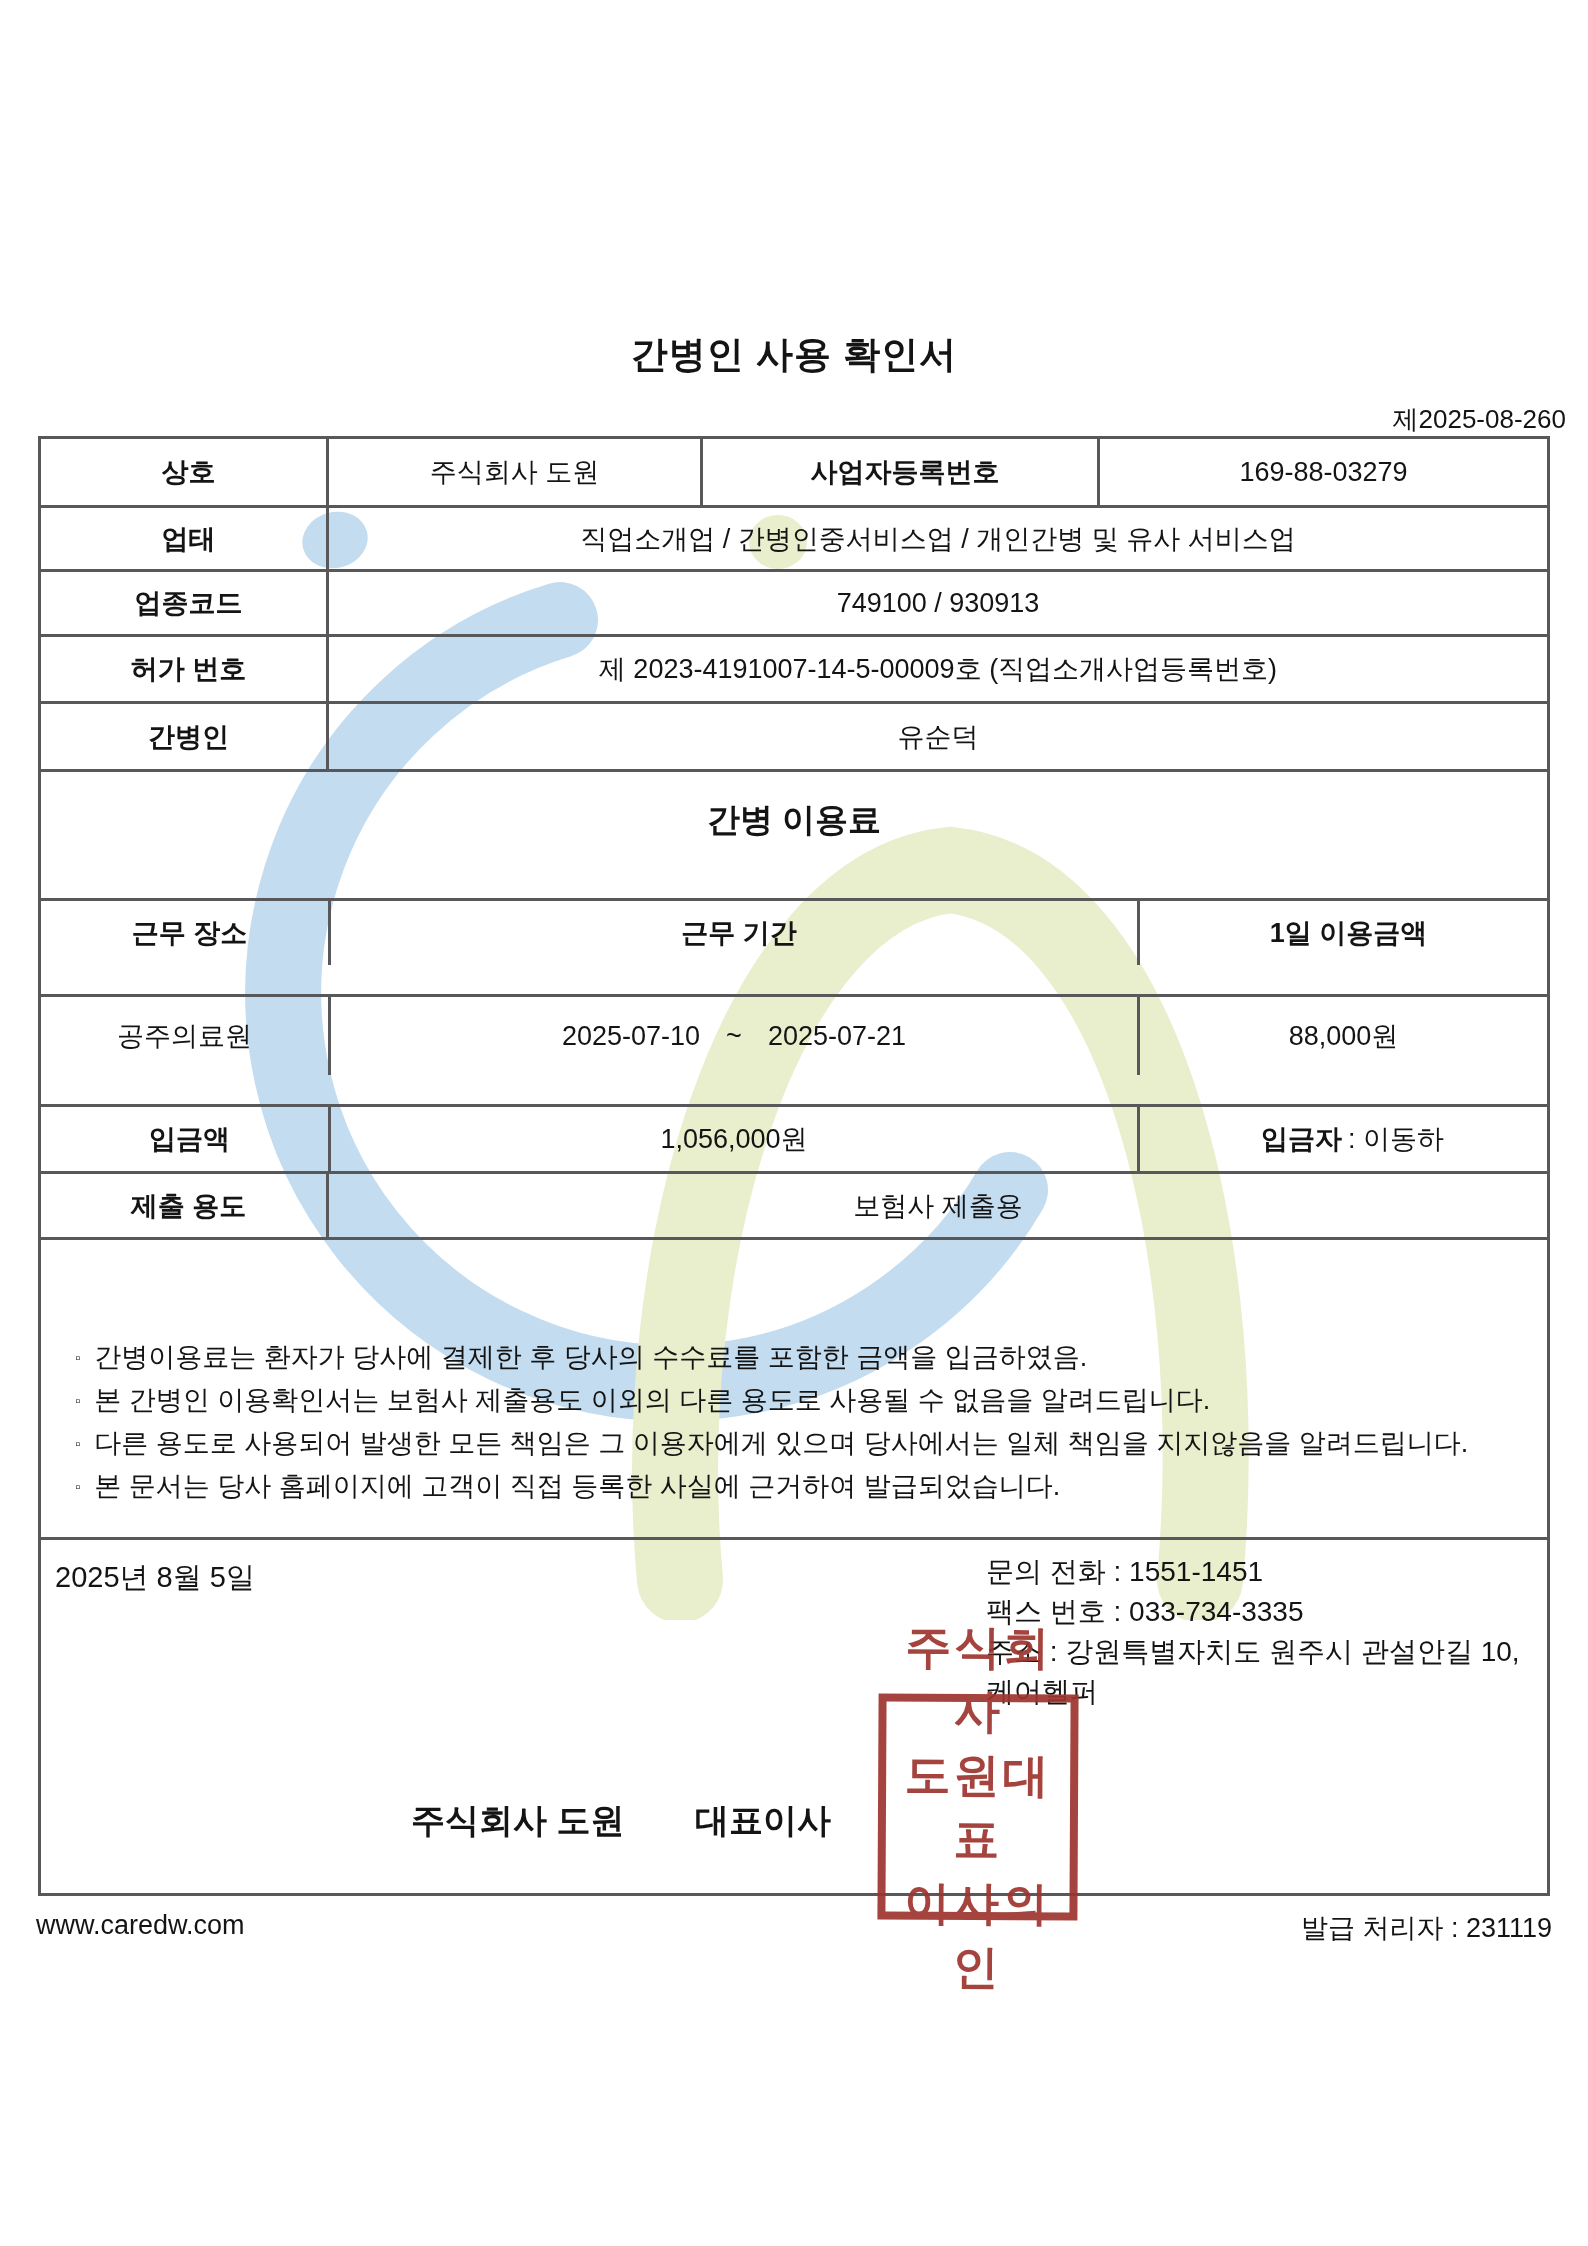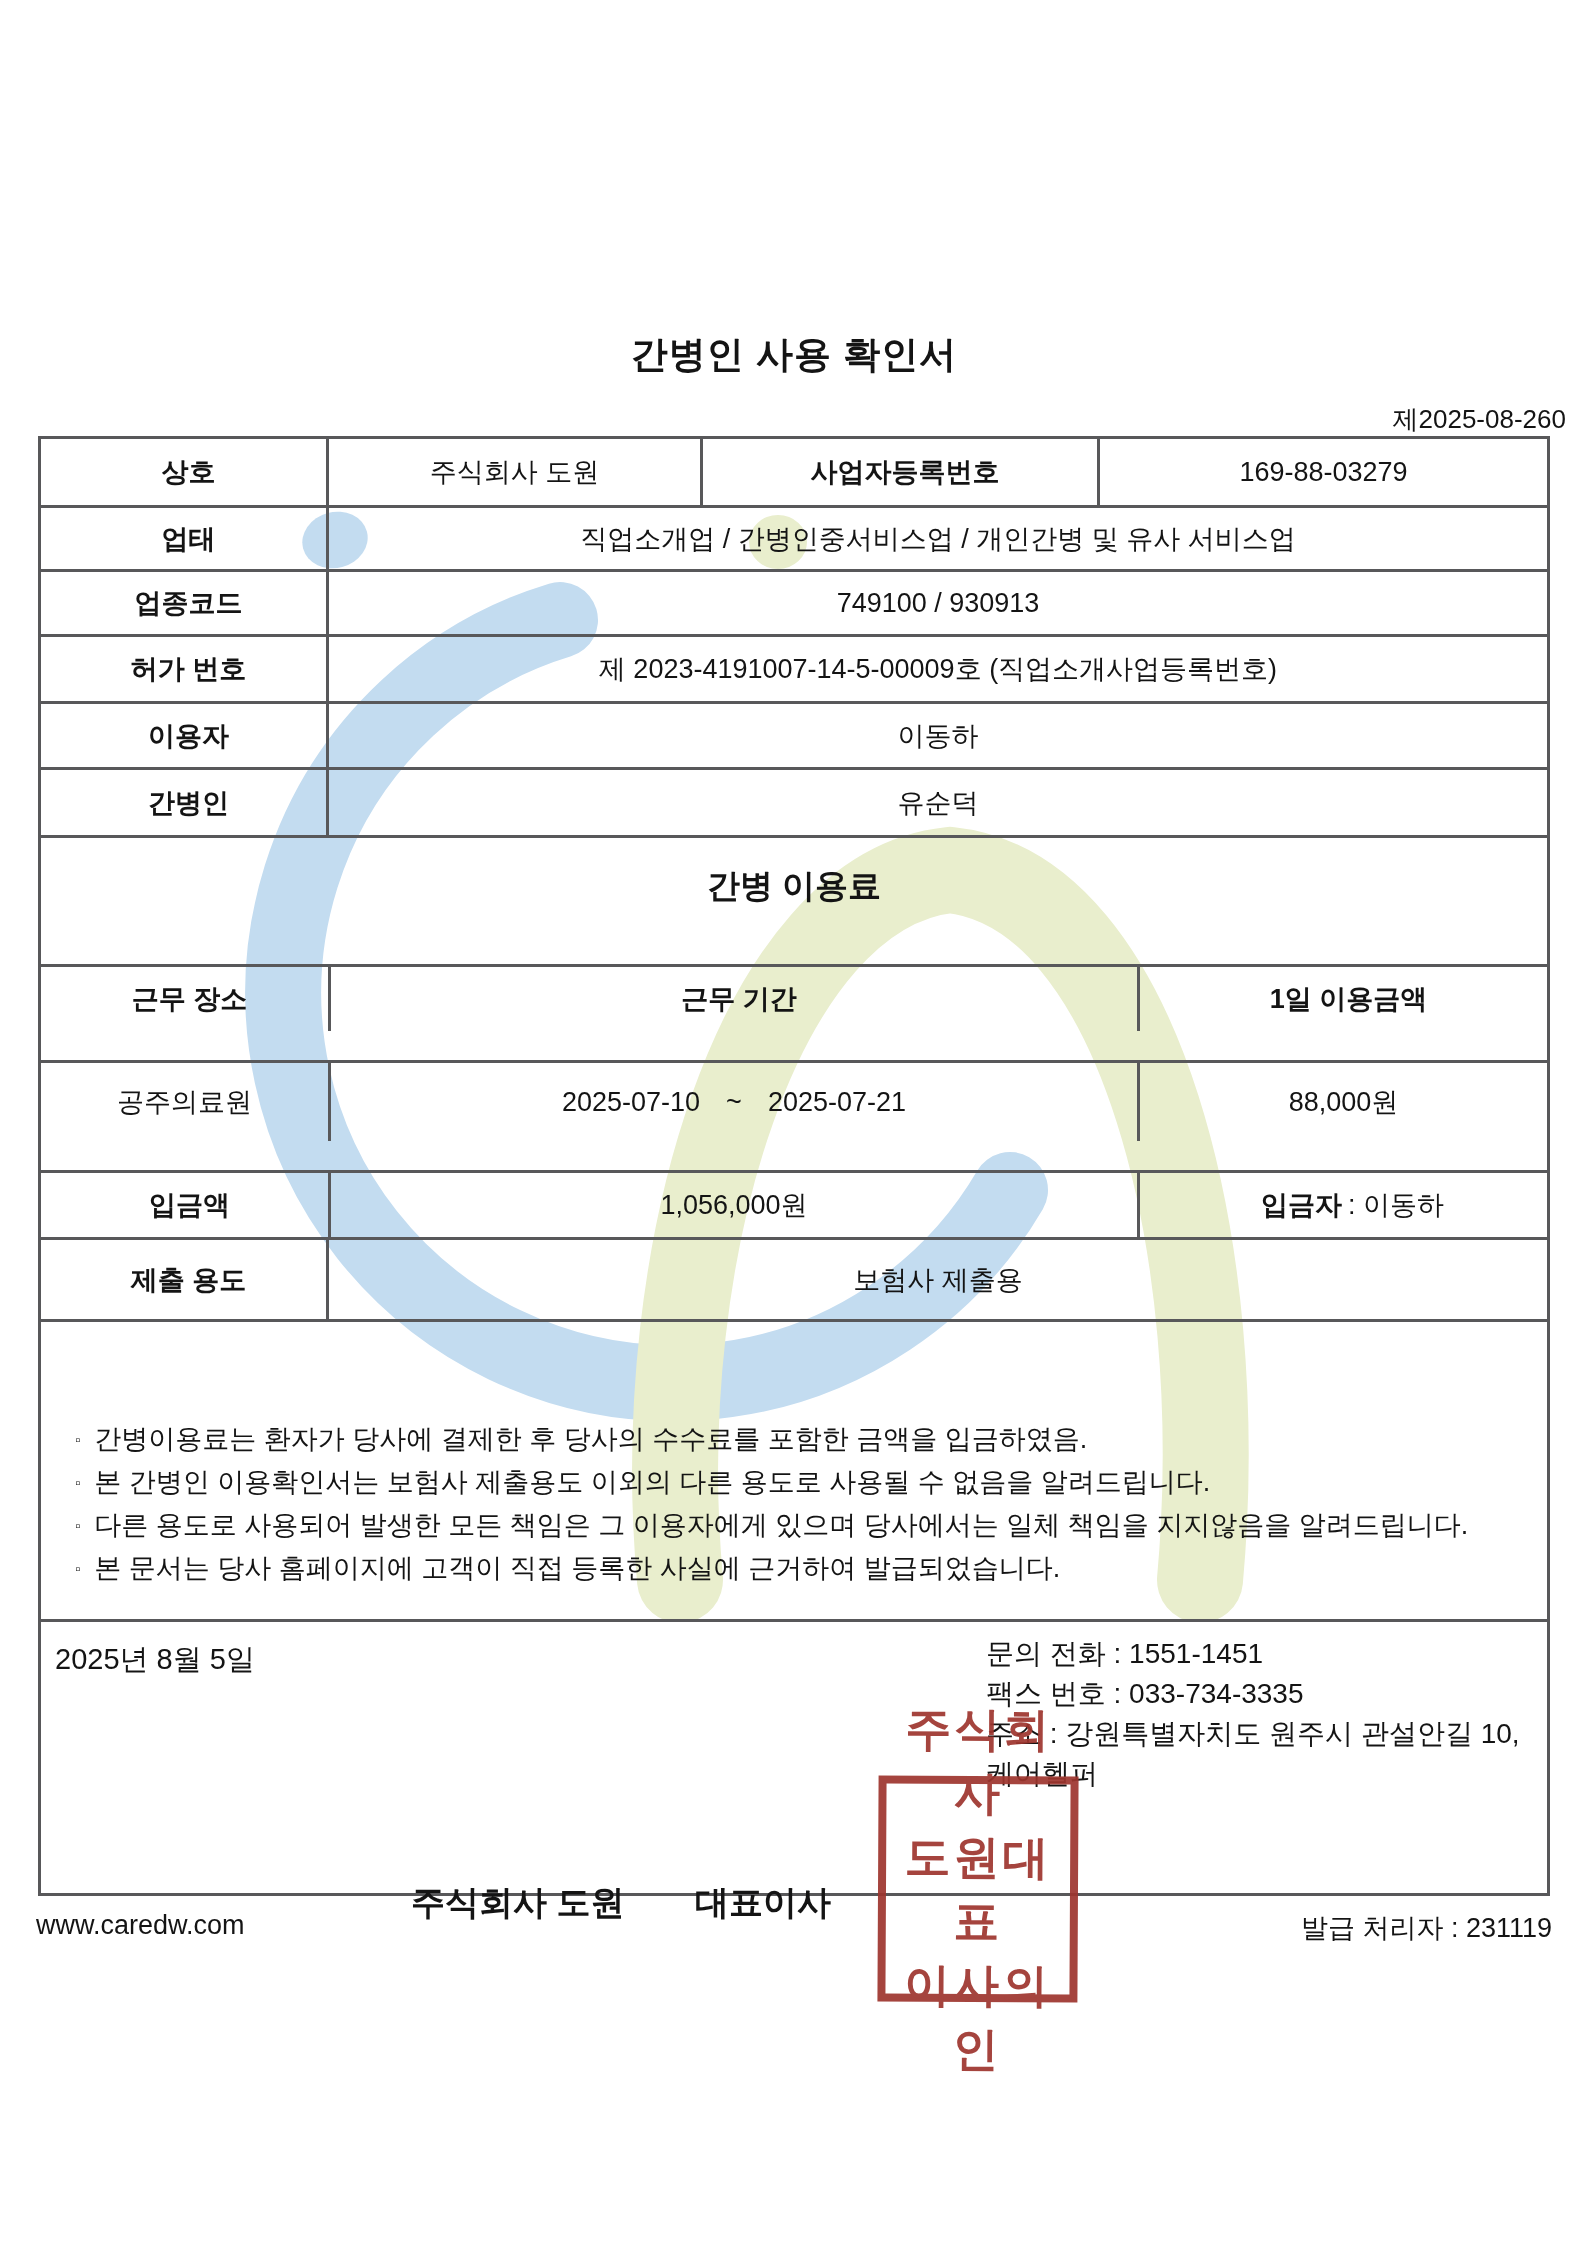--- a/index.html
+++ b/index.html
@@ -123,24 +123,20 @@
     <div class="row cols-b" style="height:65px">
       <div class="cell lbl">업종코드</div>
       <div class="cell">749100 / 930913</div>
     </div>
 
     <div class="row cols-b" style="height:67px">
       <div class="cell lbl">허가 번호</div>
       <div class="cell">제 2023-4191007-14-5-00009호 (직업소개사업등록번호)</div>
     </div>
 
-    <div class="row cols-b" style="height:66px">
-      <div class="cell lbl">이용자</div>
-      <div class="cell">이동하</div>
-    </div>
 
     <div class="row cols-b" style="height:68px">
       <div class="cell lbl">간병인</div>
       <div class="cell">유순덕</div>
     </div>
 
     <div class="row single" style="height:100px">
       <div class="cell section-title">간병 이용료</div>
     </div>
 
@@ -162,21 +158,21 @@
 
     <div class="row cols-c" style="height:67px">
       <div class="cell lbl">입금액</div>
       <div class="cell">1,056,000원</div>
       <div class="cell depositor-cell">
         <span class="lbl">입금자</span>
         <span>: 이동하</span>
       </div>
     </div>
 
-    <div class="row cols-b" style="height:82px">
+    <div class="row cols-b" style="height:66px">
       <div class="cell lbl">제출 용도</div>
       <div class="cell">보험사 제출용</div>
     </div>
 
     <div class="row single" style="height:300px">
       <div class="cell notes-cell">
         <div class="note-line">
           <span class="note-bullet">▫</span>
           <span>간병이용료는 환자가 당사에 결제한 후 당사의 수수료를 포함한 금액을 입금하였음.</span>
         </div>

